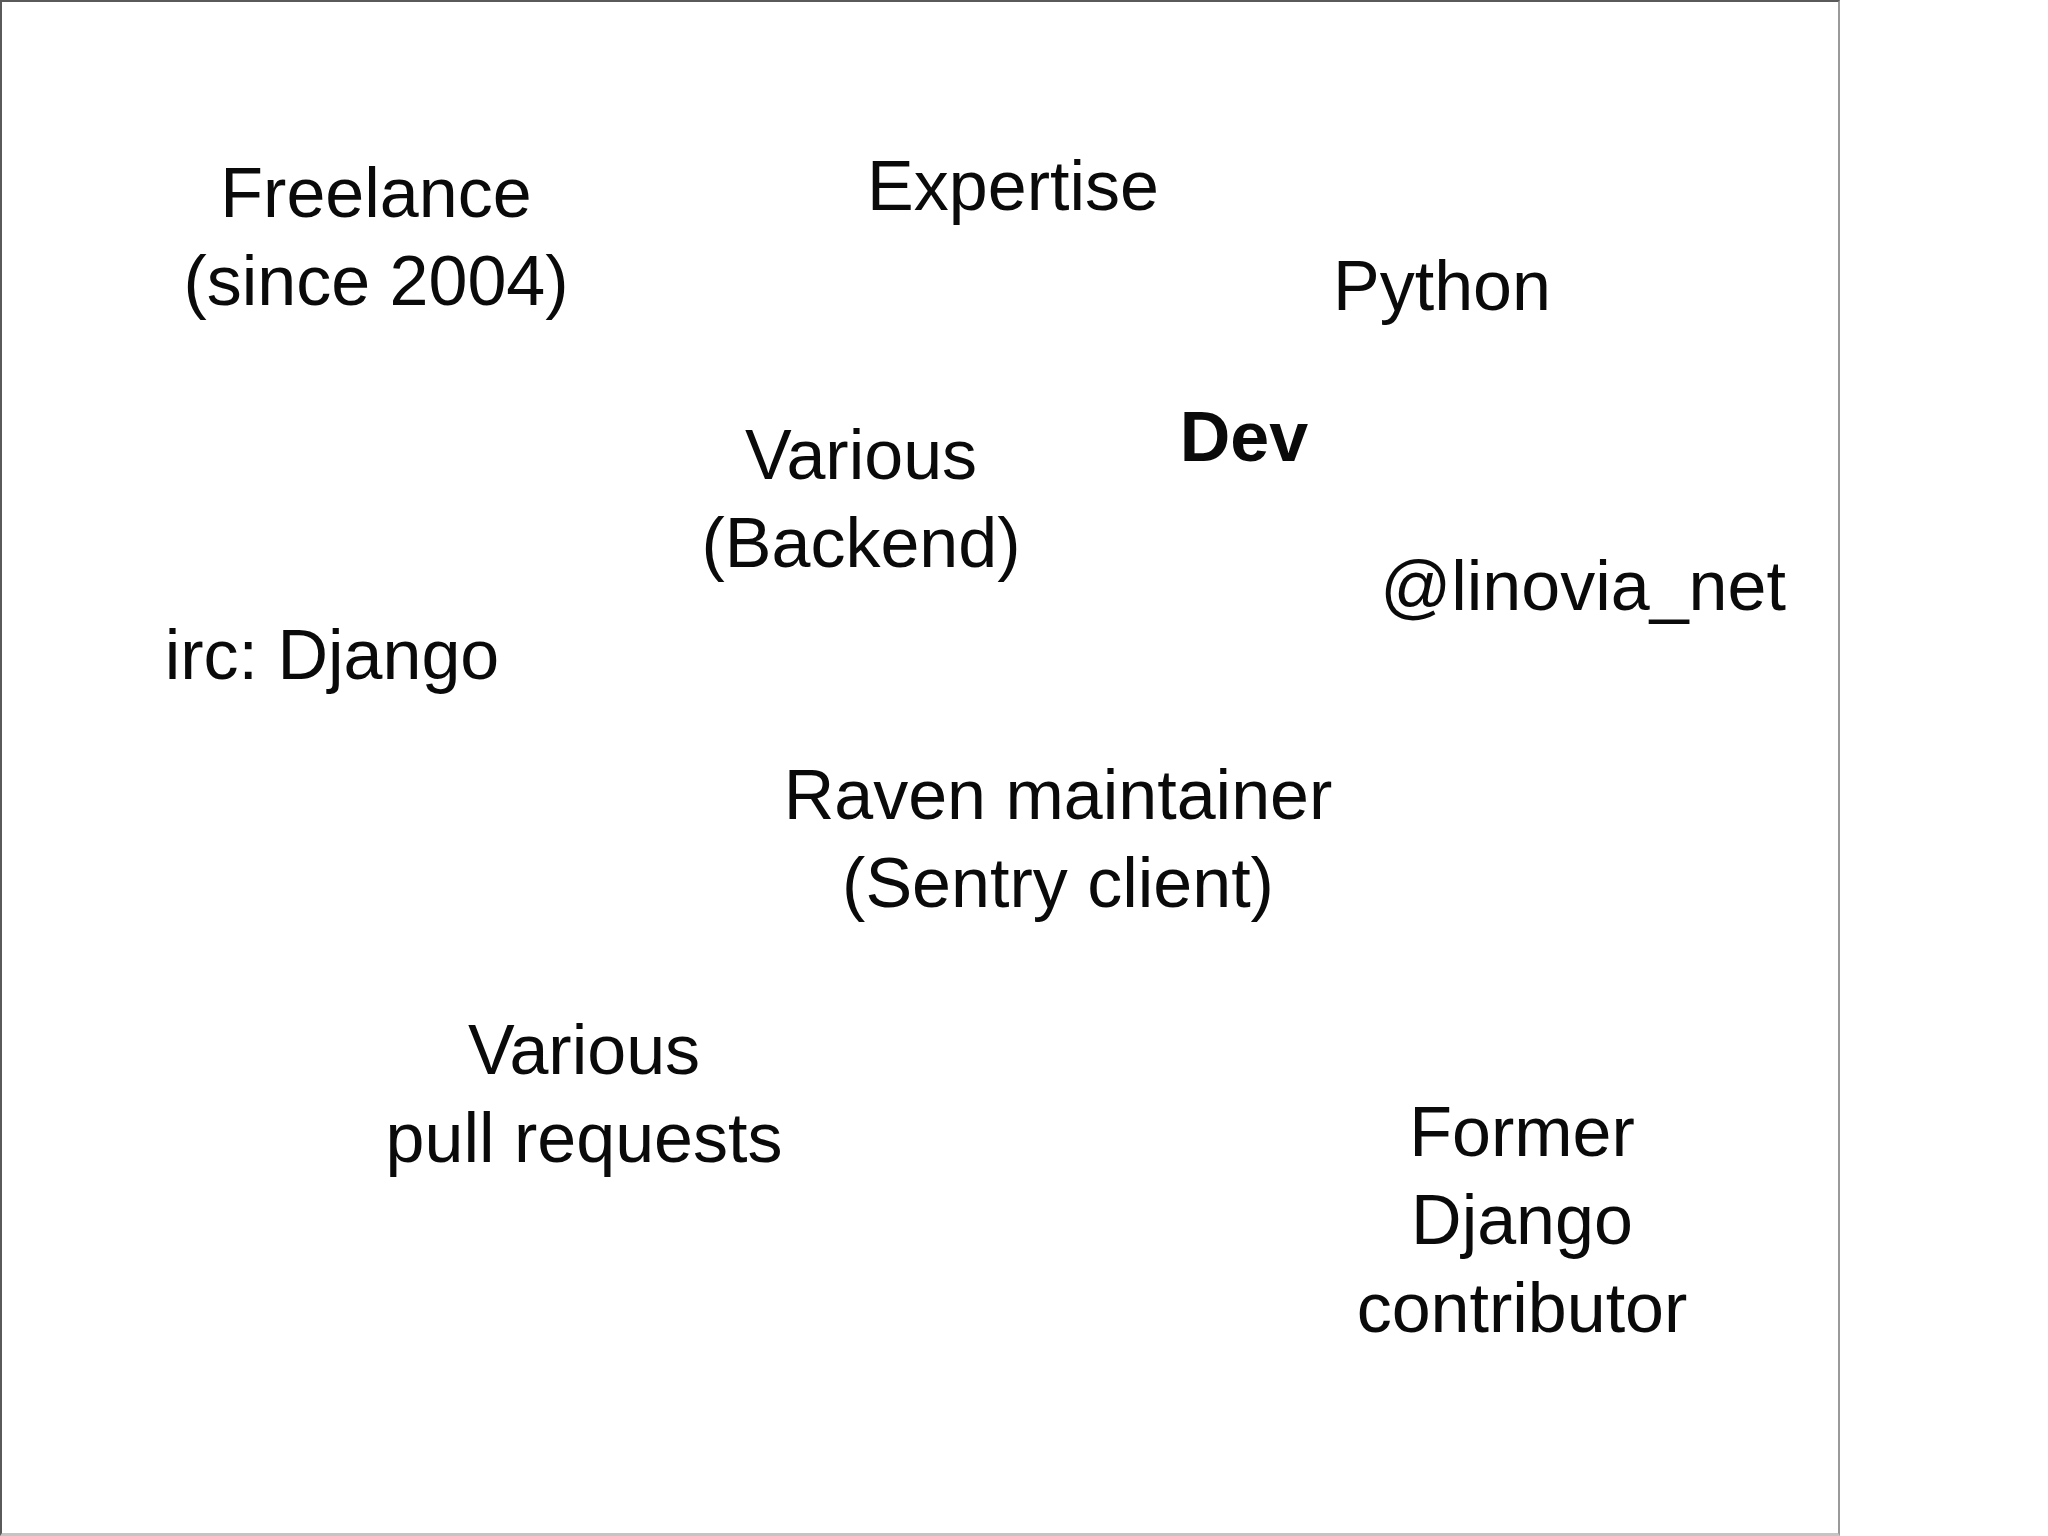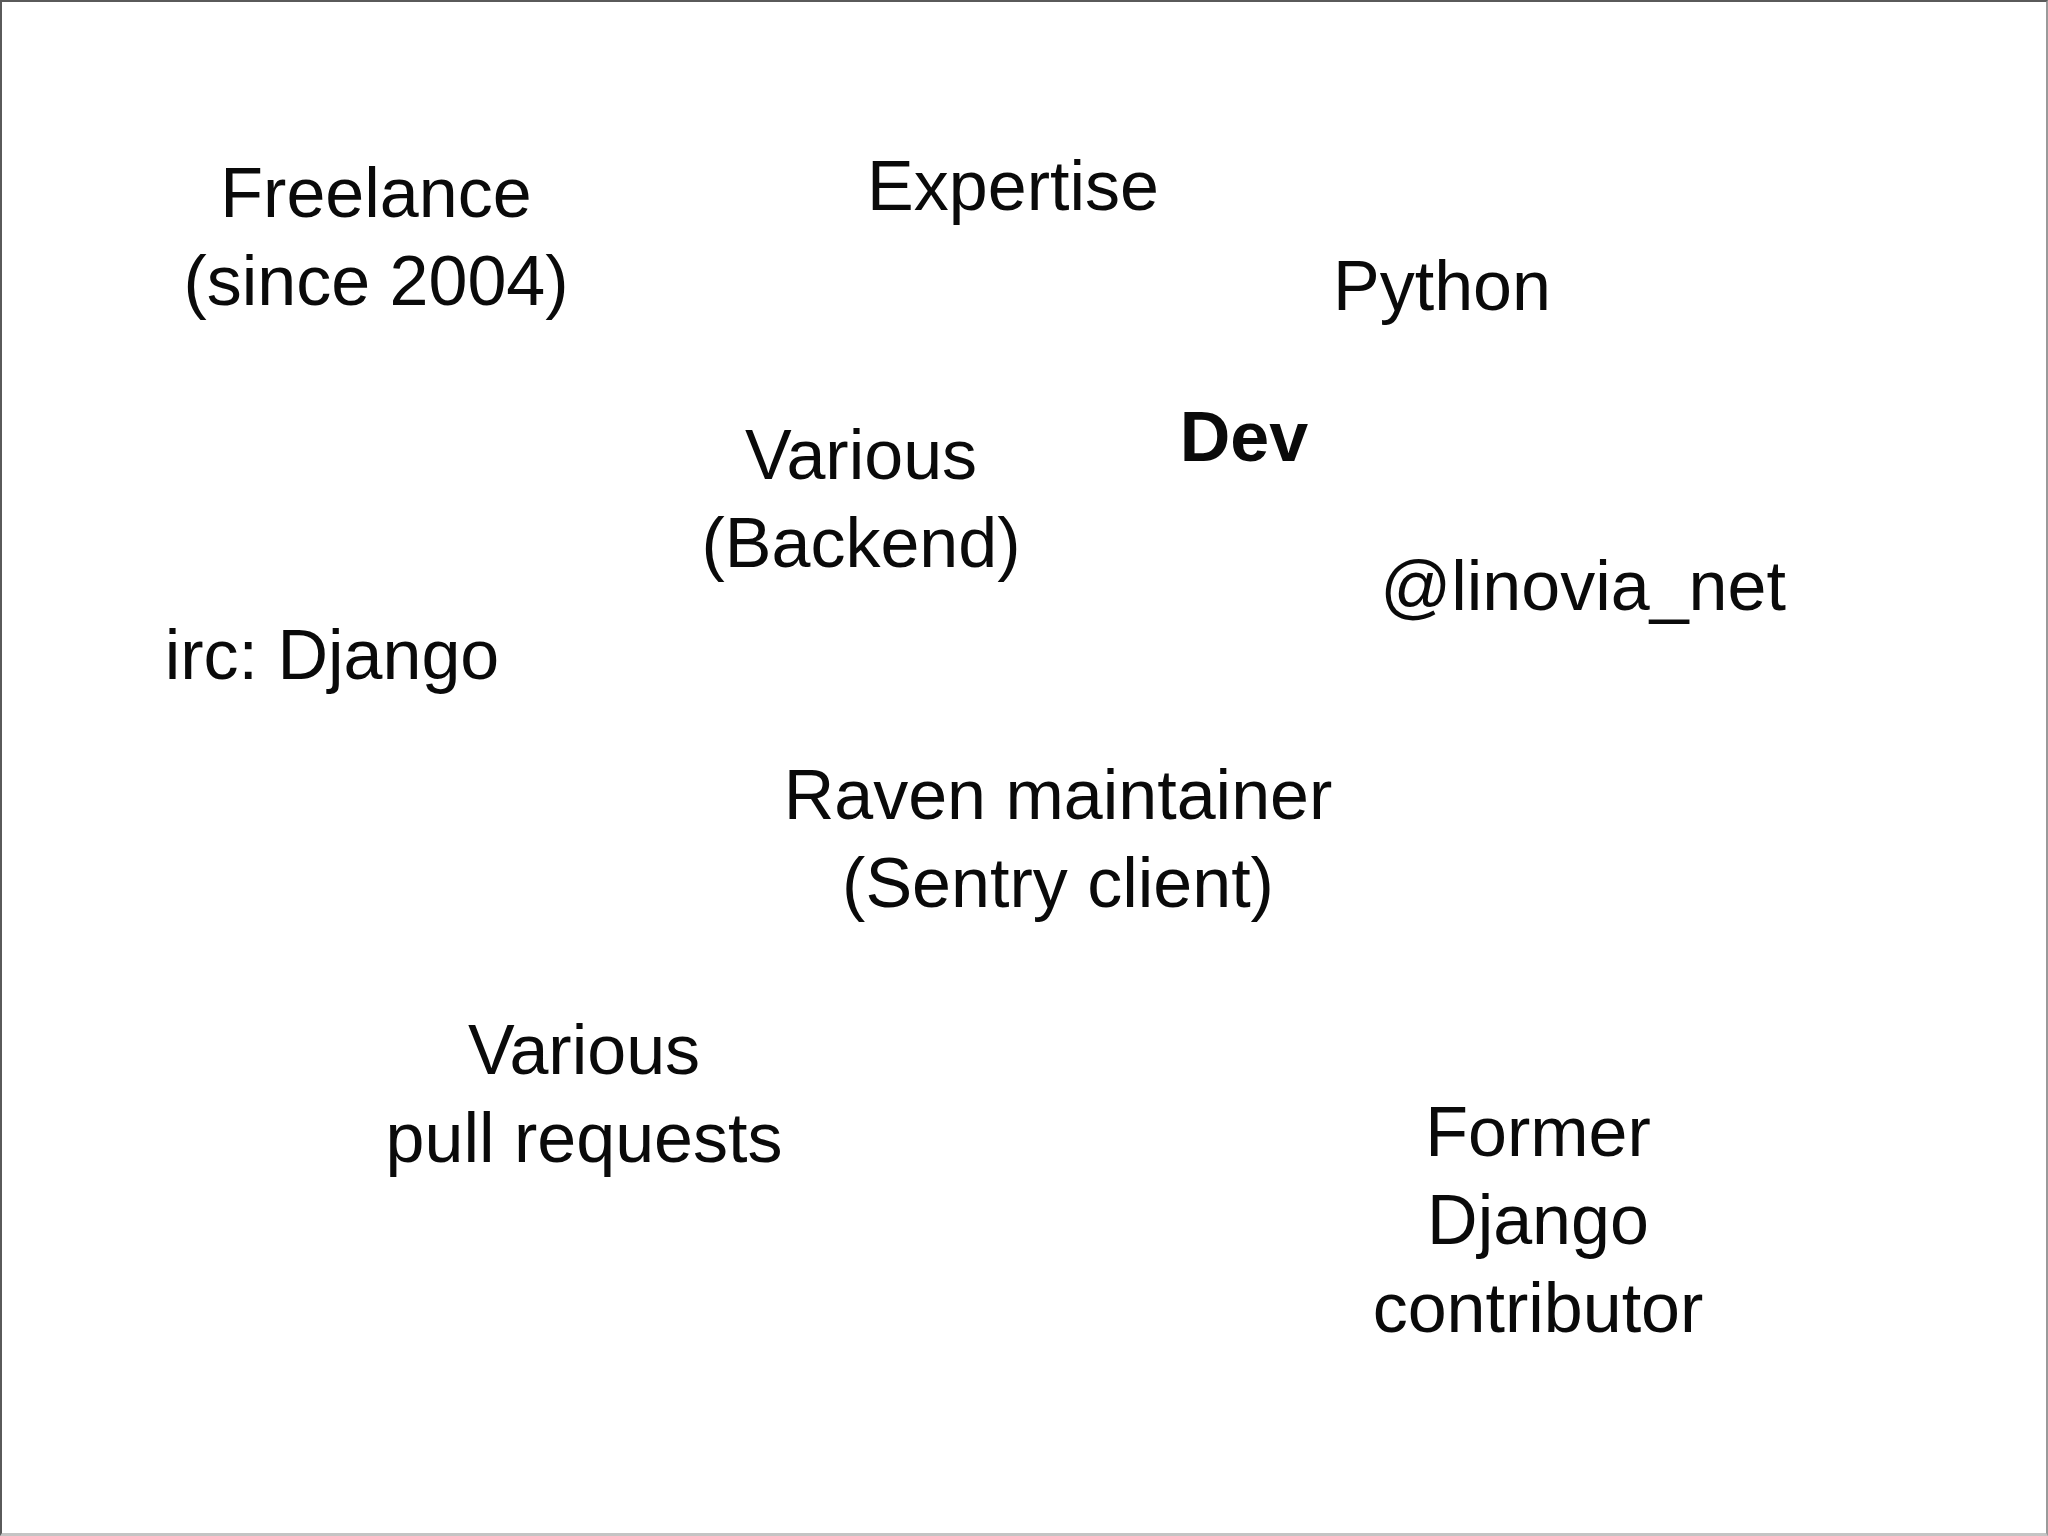--- a/index.html
+++ b/index.html
@@ -2,21 +2,21 @@
 <html><head>
 <meta charset="utf-8">
 <style>
   html, body {
     margin: 0;
     padding: 0;
     background: #ffffff;
   }
   .slide {
     position: relative;
-    width: 2048px;
+    width: 1840px;
     height: 1536px;
     box-sizing: border-box;
     background: #ffffff;
     border-top: 2px solid #5a5a5a;
     border-left: 2px solid #5a5a5a;
     border-right: 2px solid #9a9a9a;
     border-bottom: 3px solid #c4c4c4;
     overflow: hidden;
     font-family: "Liberation Sans", "DejaVu Sans", sans-serif;
     color: #0a0a0a;
@@ -34,21 +34,21 @@
   
   #pos-freelance   { left: 374px;  top: 147px;  }
   #pos-expertise   { left: 1011px; top: 140px;  }
   #pos-python      { left: 1440px; top: 240px;  }
   #pos-django      { left: 859px;  top: 409px;  }
   #pos-dev         { left: 1242px; top: 391px; font-weight: bold;  }
   #pos-twitter     { left: 1581px; top: 540px;  }
   #pos-irc         { left: 330px;  top: 609px;  }
   #pos-raven       { left: 1056px; top: 739px; margin-top: 10px;  }
   #pos-pullreq     { left: 582px;  top: 1004px; }
-  #pos-pygtk       { left: 1520px; top: 1086px; margin-left: 16px; }
+  #pos-pygtk       { left: 1520px; top: 1086px; }
 </style>
 </head>
 <body>
 
 <div class="slide">
 
   <div class="txt" id="pos-freelance">
     <div>Freelance</div>
     <div>(since 2004)</div>
   </div>

